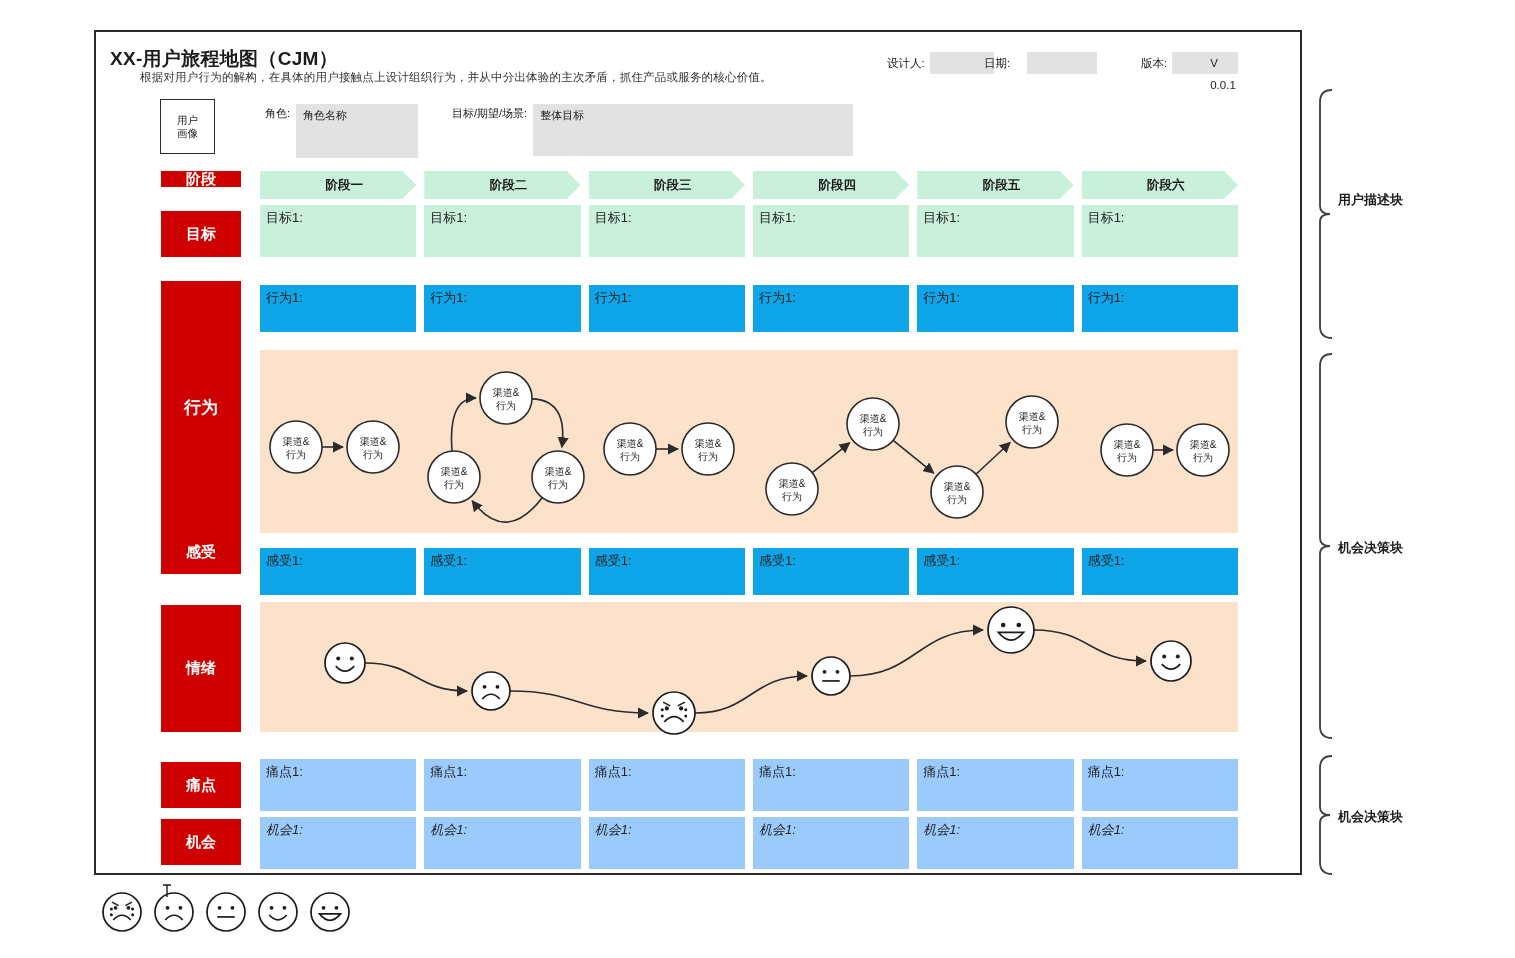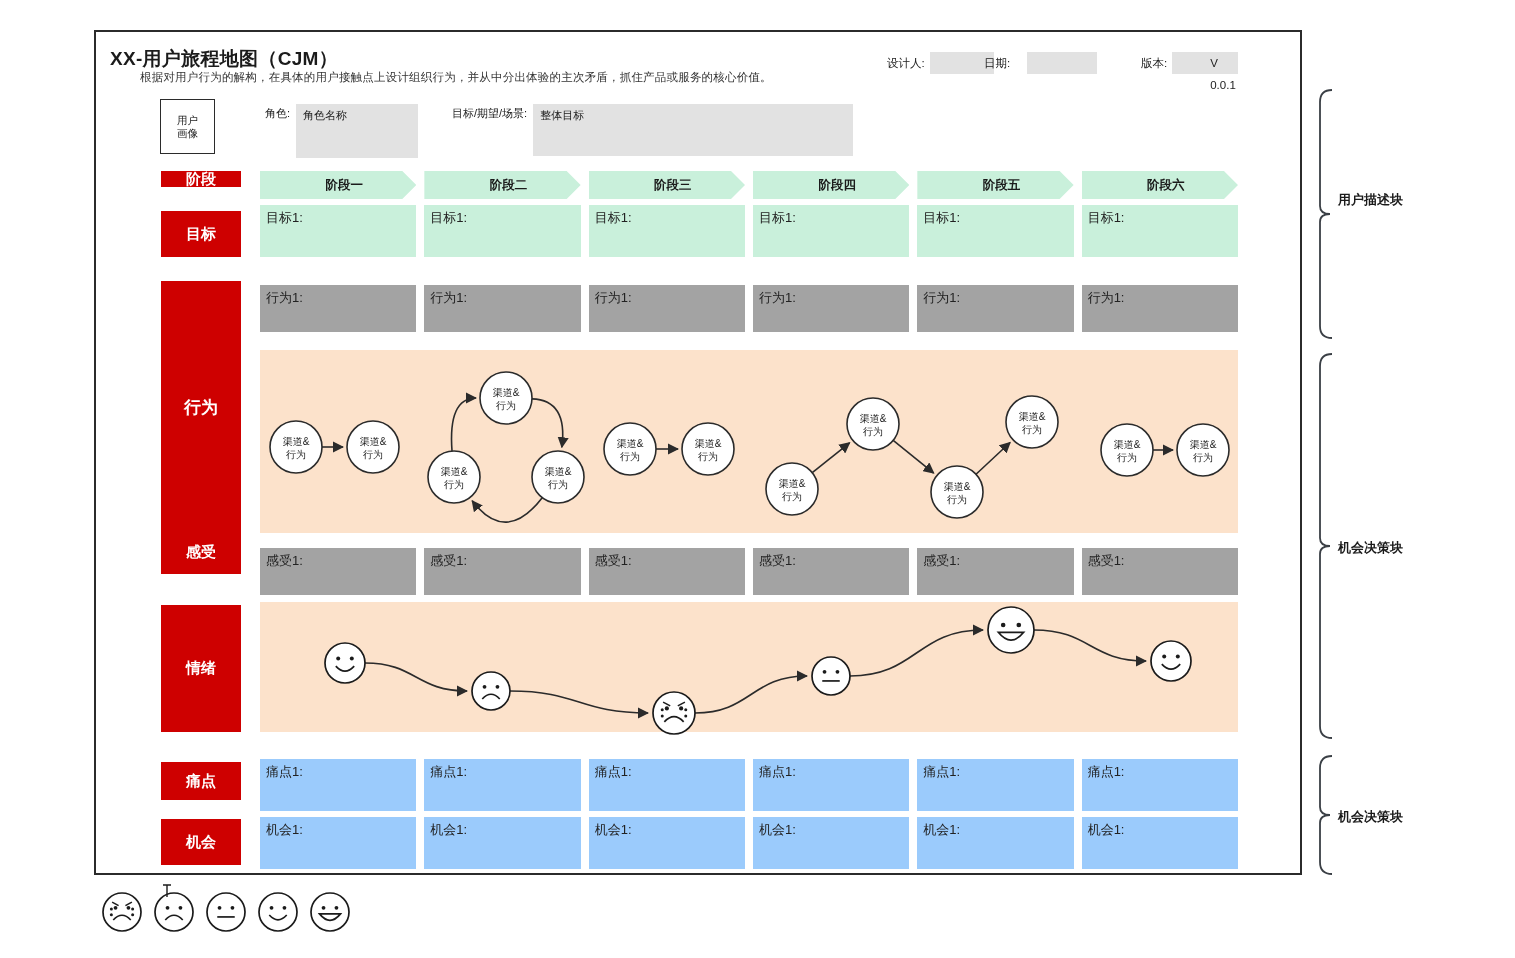--- a/index.html
+++ b/index.html
@@ -38,38 +38,38 @@
   .cols{position:absolute;left:260px;width:978px;display:flex;}
   .col{flex:1;margin-right:8px;}
   .col:last-child{margin-right:0;}
 
   
   .chev{height:28px;background:#c9f0db;position:relative;display:flex;align-items:center;
         justify-content:center;font-size:12.5px;font-weight:bold;color:#1b1b1b;
         clip-path:polygon(0 0, calc(100% - 14px) 0, 100% 50%, calc(100% - 14px) 100%, 0 100%);padding-left:12px;}
   .cell{box-sizing:border-box;font-size:13px;color:#222;padding:4px 6px;}
   .green{background:#c9f0db;}
-  .orange{background:#a3a3a3;}
+  .orange{background:#0ea5e9;}
   .blue{background:#9bcbfc;}
 
   
   #row-stage{top:171px;height:28px;}
   #lbl-stage{top:171px;height:16px;}
   #row-goal{top:205px;height:52px;}
   #lbl-goal{top:211px;height:46px;}
   #row-act{top:285px;height:47px;}
   #lbl-act{top:281px;height:252px;font-size:17px;}
   #row-flow{top:350px;height:183px;}
   #row-feel{top:548px;height:47px;}
   #lbl-feel{top:530px;height:44px;}
   #row-emo{top:602px;height:130px;}
   #lbl-emo{top:605px;height:127px;}
   #row-pain{top:759px;height:52px;}
-  #lbl-pain{top:762px;height:38px;}
-  #row-opp{top:817px;height:52px;}
+  #lbl-pain{top:762px;height:46px;}
+  #row-opp{top:817px;height:52px;font-style:italic;}
   #lbl-opp{top:819px;height:46px;}
 
   .flowbg{position:absolute;background:#fce2cb;left:260px;width:978px;}
 
   
   .bracket{position:absolute;}
   .bk-lbl{position:absolute;font-size:13px;font-weight:bold;color:#1b1b1b;white-space:nowrap;}
 
   
   #legend{position:absolute;left:100px;top:890px;display:flex;gap:8px;align-items:center;}

